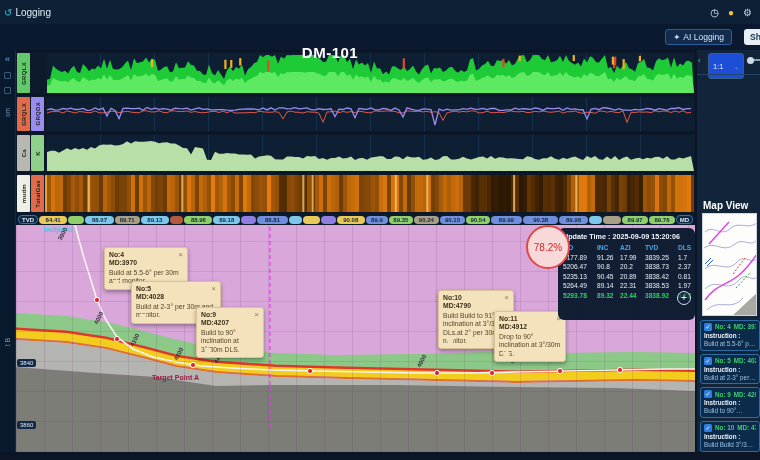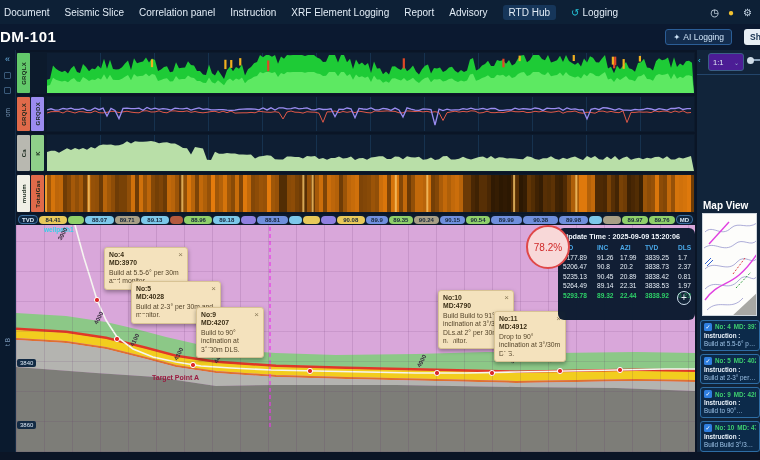--- a/index.html
+++ b/index.html
@@ -9,21 +9,21 @@
   .menubar{position:absolute;top:0;left:0;right:0;height:24px;background:#0d2036;display:flex;align-items:center;gap:15px;padding:0 8px 0 4px;font-size:10px;color:#e2ecf6;z-index:30}
   .menu-item{white-space:nowrap;cursor:default}
   .menu-item.active{background:#16365a;padding:2px 6px;border-radius:3px}
   .rewind{display:flex;align-items:center;gap:3px}
   .rewind .ric{color:#26c6da;font-size:10px}
   .menu-icons{margin-left:auto;display:flex;gap:9px;align-items:center;font-size:10px}
   .mi-clock{color:#dce8f4}.mi-bulb{color:#f2c230}.mi-gear{color:#c8d8e8}
 
   
   .titlebar{position:absolute;top:24px;left:0;right:0;height:26px;background:#0b1930;z-index:30}
-  .title{position:absolute;left:0;width:660px;text-align:left;top:4px;font-size:15px;font-weight:bold;letter-spacing:.5px;color:#fff}
+  .title{position:absolute;left:0;width:660px;text-align:center;top:20px;font-size:15px;font-weight:bold;letter-spacing:.5px;color:#fff}
   .btn-ai{position:absolute;right:28px;top:5px;height:16px;padding:0 7px;background:#132c4d;border:1px solid #2b5d96;border-radius:3px;font-size:8.5px;color:#cfe4f8;display:flex;align-items:center;gap:3px}
   .btn-show{position:absolute;left:744px;top:5px;height:16px;width:60px;padding:0 6px;background:#e8eef5;color:#14304f;border-radius:3px;font-size:8.5px;display:flex;align-items:center;font-weight:bold}
 
   
   .leftstrip{position:absolute;left:0;top:50px;width:16px;bottom:8px;background:#0a1a2e;border-right:1px solid #152c46;z-index:20;display:flex;flex-direction:column;align-items:center}
   .ls-collapse{color:#6ab0e0;font-size:9px;margin-top:4px}
   .ls-ico{width:7px;height:7px;border:1px solid #3a5a7a;border-radius:1px;margin-top:8px}
   .ls-frag{writing-mode:vertical-rl;transform:rotate(180deg);font-size:6.5px;color:#7a98b8;margin-top:14px}
   .ls-frag2{writing-mode:vertical-rl;transform:rotate(180deg);font-size:6.5px;color:#7a98b8;position:absolute;top:288px;left:4px}
 
@@ -60,21 +60,21 @@
   .utime{font-size:7.2px;font-weight:bold;color:#f0f6fc;white-space:nowrap}
   .utable{margin-top:3px;display:grid;grid-template-columns:34px 23px 25px 33px 12px;row-gap:2.6px;font-size:6.6px}
   .uh{color:#4aa8e8;font-weight:bold}
   .ucell{color:#e8f0f8;white-space:nowrap}
   .urow-last{color:#2ed068;font-weight:bold}
   .plusbtn{position:absolute;left:677px;top:291px;width:14px;height:14px;border:1px solid #cfe0ee;border-radius:50%;color:#eef4fa;font-size:10px;line-height:12px;text-align:center;background:rgba(20,40,60,.55);z-index:13}
 
   
   .sidebar{position:absolute;left:695px;top:50px;right:0;bottom:8px;background:#11243a;border-left:2px solid #0a1526;z-index:20}
   .sb-collapse{position:absolute;left:1px;top:6px;color:#3fd0e0;font-size:8px}
-  .sb-scale{position:absolute;left:11px;top:3px;width:36px;height:18px;border:1px solid #3a5f86;border-radius:3px;background:#4c1d95;color:#e2ecf6;font-size:7.5px;display:flex;align-items:center;justify-content:space-between;padding:0 4px}
+  .sb-scale{position:absolute;left:11px;top:3px;width:36px;height:26px;border:1px solid #3a5f86;border-radius:3px;background:#1d4ed8;color:#e2ecf6;font-size:7.5px;display:flex;align-items:center;justify-content:space-between;padding:0 4px}
   .sb-scale .chev{font-size:6px;color:#9ab8d4}
   .slider{position:absolute;left:52px;top:9px;width:16px;height:2px;background:#8aa2ba;border-radius:2px}
   .sliderknob{position:absolute;left:-2px;top:-2.5px;width:7px;height:7px;border-radius:50%;background:#cfdce8}
   .sb-div{position:absolute;left:0;right:0;top:24px;height:1px;background:#23456a}
   .mapTitle{position:absolute;left:6px;top:150px;font-size:10px;font-weight:bold;color:#fff}
   .mapbox{position:absolute;left:5px;top:163px;width:55px;height:103px;background:#fdfdfb;border:1px solid #cfd6dd;overflow:hidden}
   .cards{position:absolute;left:3px;top:270px;width:60px;display:flex;flex-direction:column;gap:3px}
   .card{background:#0c2a4a;border:1px solid #2e6da4;border-radius:3px;padding:2px 3px;font-size:6.3px;line-height:1.25}
   .card-r1{display:flex;align-items:center;gap:3px;white-space:nowrap;overflow:hidden}
   .cbx{flex:none;width:8px;height:8px;background:#2f7fe0;border-radius:1.5px;color:#fff;font-size:6px;line-height:8px;text-align:center}
@@ -82,30 +82,20 @@
   .cmd{color:#3ed070;font-weight:bold}
   .cinstr{margin-top:1px;color:#9ec4e8;display:-webkit-box;-webkit-line-clamp:2;-webkit-box-orient:vertical;overflow:hidden}
   .cinstr b{color:#eaf2fa}
 
   .bottombar{position:absolute;left:0;right:0;bottom:0;height:8px;background:#0b1526;z-index:40}
 </style>
 </head>
 <body>
 
 <div class="menubar">
-  <span style="display:flex;gap:15px;align-items:center">
-      <span class="menu-item">Document</span>
-      <span class="menu-item">Seismic Slice</span>
-      <span class="menu-item">Correlation panel</span>
-      <span class="menu-item">Instruction</span>
-      <span class="menu-item">XRF Element Logging</span>
-      <span class="menu-item">Report</span>
-      <span class="menu-item">Advisory</span>
-      <span class="menu-item active">RTD Hub</span>
-    </span>
   <span class="rewind menu-item">
     <span class="ric">↺</span>
     <span>Logging</span>
   </span>
   <span class="menu-icons">
     <span class="mi-clock">◷</span>
     <span class="mi-bulb">●</span>
     <span class="mi-gear">⚙</span>
   </span>
 </div>

